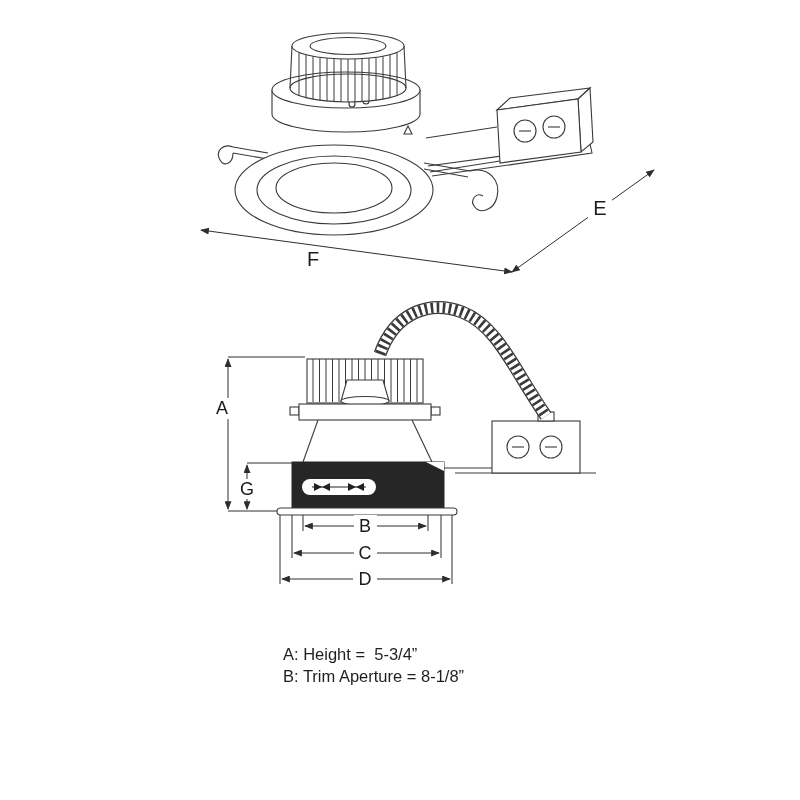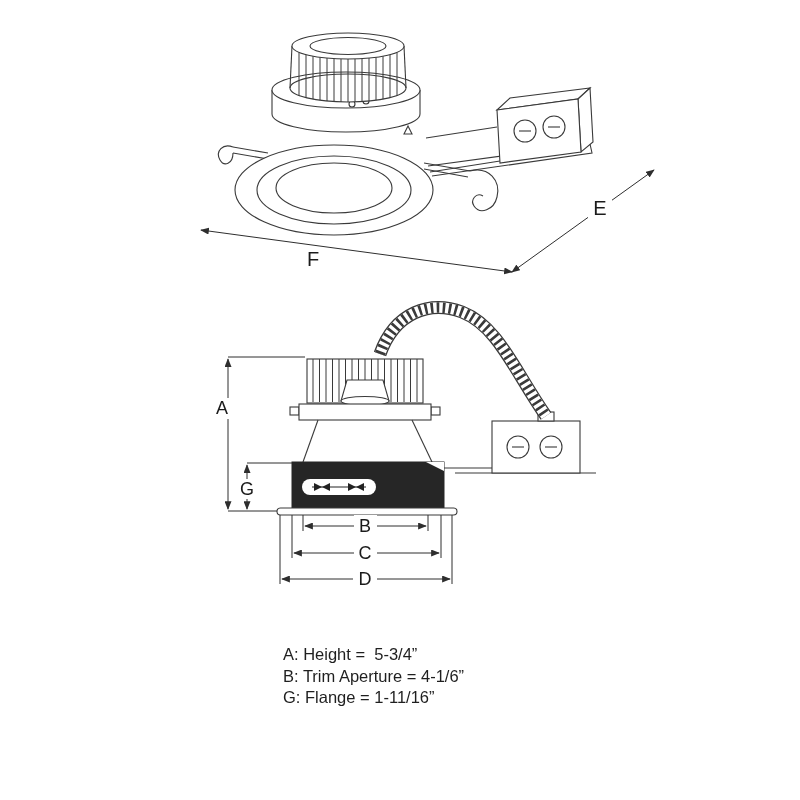--- a/index.html
+++ b/index.html
@@ -204,15 +204,14 @@
       <line class="ext" x1="452" y1="515" x2="452" y2="584"></line>
       <line class="dim" x1="282" y1="579" x2="450" y2="579" marker-start="url(#arr)" marker-end="url(#arr)"></line>
       <rect class="lblbg" x="353" y="568" width="24" height="21"></rect>
       <text class="lbl" x="365" y="585">D</text>
     </g>
   </g>
 </svg>
 
 <div class="legend">
   <div>A: Height =  5-3/4”</div>
-  <div>B: Trim Aperture = 4-1/6”</div>
-  <div>G: Flange = 1-11/16”</div>
+  <div>B: Trim Aperture = 8-1/8”</div>
 </div>
 
 </body></html>

